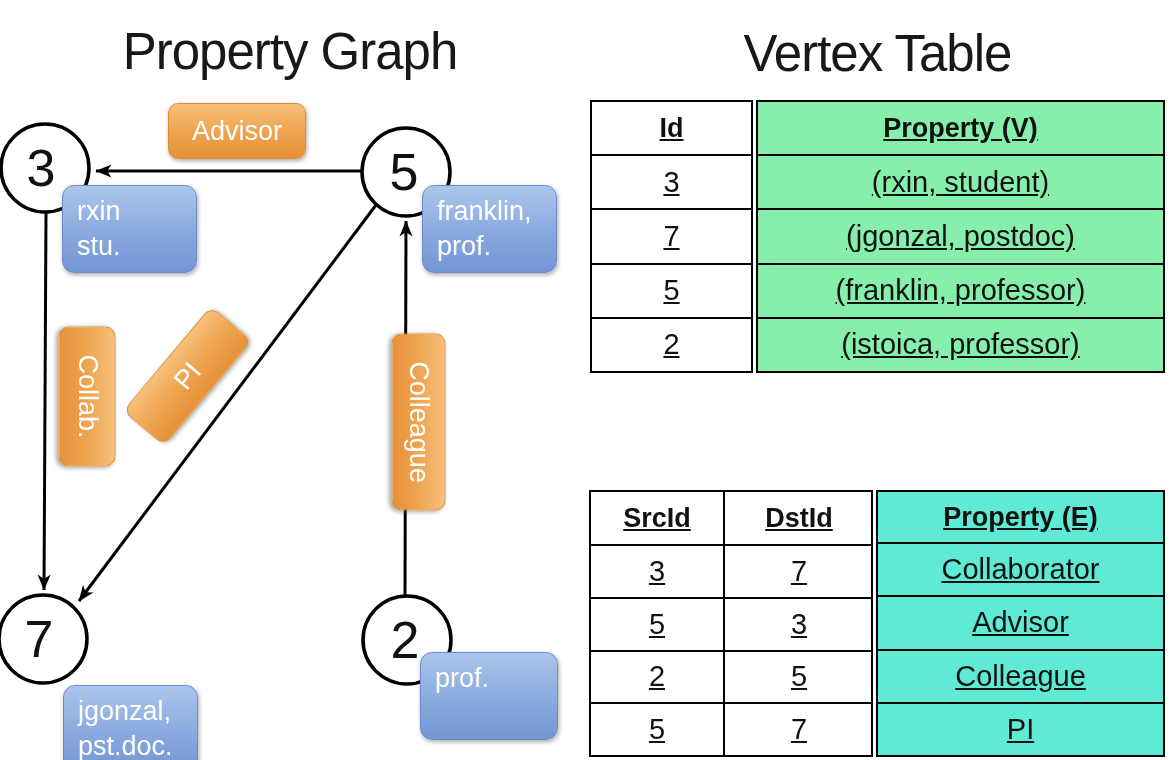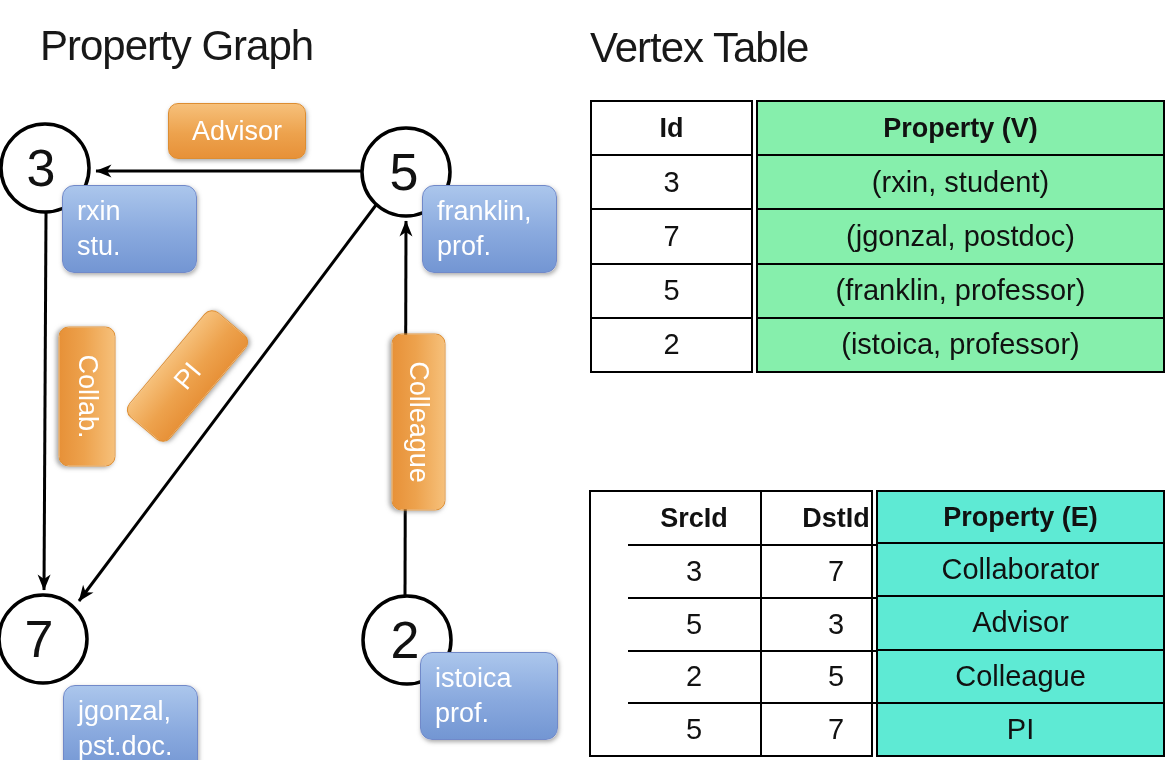--- a/index.html
+++ b/index.html
@@ -1,39 +1,39 @@
 <!DOCTYPE html>
 <html><head>
 <meta charset="utf-8">
 <style>
   html,body{margin:0;padding:0;background:#fff;}
   #stage{
     position:relative;width:1170px;height:760px;background:#ffffff;overflow:hidden;
     font-family:"Liberation Sans",sans-serif;color:#111;
   }
   .title{
-    position:absolute;text-align:left;font-size:42px;font-weight:300;
+    position:absolute;text-align:center;font-size:51px;font-weight:300;
     letter-spacing:-1px;color:#181818;white-space:nowrap;
   }
   
   .obox{
     position:absolute;display:flex;align-items:center;justify-content:center;
     background:linear-gradient(180deg,#f6c07a 0%,#eda24d 55%,#e79138 100%);
     border:1px solid #dd8d31;border-radius:10px;color:#fff;font-size:27px;
     box-shadow:1px 2px 4px rgba(100,100,100,.55);
   }
   .bbox{
     position:absolute;box-sizing:border-box;padding:8px 8px 0 14px;
     background:linear-gradient(180deg,#abc6ec 0%,#89a9de 55%,#7396d3 100%);
     border:1px solid #7189c9;border-radius:12px;color:#fff;font-size:27px;
     line-height:1.3;box-shadow:1px 2px 4px rgba(100,100,100,.55);
   }
   .bbox div{white-space:nowrap;}
   
-  .ttable{position:absolute;display:flex;gap:3px;}
+  .ttable{position:absolute;display:flex;gap:3px;text-decoration:underline;}
   .sub{border:2px solid #000;display:flex;flex-direction:column;box-sizing:border-box;background:#fff;}
   .cell{
     flex:1;display:flex;align-items:center;justify-content:center;
     border-top:2px solid #000;font-size:29px;font-weight:300;white-space:nowrap;
   }
   .cell.hdr{border-top:none;font-weight:bold;font-size:27px;}
   .bluebg .cell{background:#86efac;}
   .tanbg .cell{background:#5eead4;}
   .twocol{display:grid;grid-template-columns:132px 150px;}
   .twocol .cell{border-top:none;height:100%;box-sizing:border-box;}
@@ -84,21 +84,20 @@
   </div>
   <div class="bbox" style="left:422px;top:185px;width:135px;height:88px;">
     <div>franklin,</div>
     <div>prof.</div>
   </div>
   <div class="bbox" style="left:63px;top:652px;width:135px;height:88px;margin-top:33px;">
     <div>jgonzal,</div>
     <div>pst.doc.</div>
   </div>
   <div class="bbox" style="left:420px;top:652px;width:138px;height:88px;">
-    <div>istoica</div>
     <div>prof.</div>
   </div>
 
   <div class="title" style="left:590px;top:24px;width:575px;">Vertex Table</div>
 
   <div class="ttable" style="left:590px;top:100px;width:575px;height:273px;">
     <div class="sub" style="width:163px;">
       <div class="cell hdr">Id</div>
       <div class="cell">3</div>
       <div class="cell">7</div>
@@ -109,21 +108,21 @@
       <div class="cell hdr">Property (V)</div>
       <div class="cell">(rxin, student)</div>
       <div class="cell">(jgonzal, postdoc)</div>
       <div class="cell">(franklin, professor)</div>
       <div class="cell">(istoica, professor)</div>
     </div>
   </div>
 
 
   <div class="ttable" style="left:589px;top:490px;width:576px;height:267px;">
-    <div class="sub twocol" style="width:284px;grid-template-rows:52px repeat(4,1fr);padding-left:37px;">
+    <div class="sub twocol" style="width:284px;grid-template-rows:52px repeat(4,1fr);">
       <div class="cell hdr">SrcId</div>
       <div class="cell hdr r2">DstId</div>
       <div class="cell bt">3</div>
       <div class="cell bt r2">7</div>
       <div class="cell bt">5</div>
       <div class="cell bt r2">3</div>
       <div class="cell bt">2</div>
       <div class="cell bt r2">5</div>
       <div class="cell bt">5</div>
       <div class="cell bt r2">7</div>

